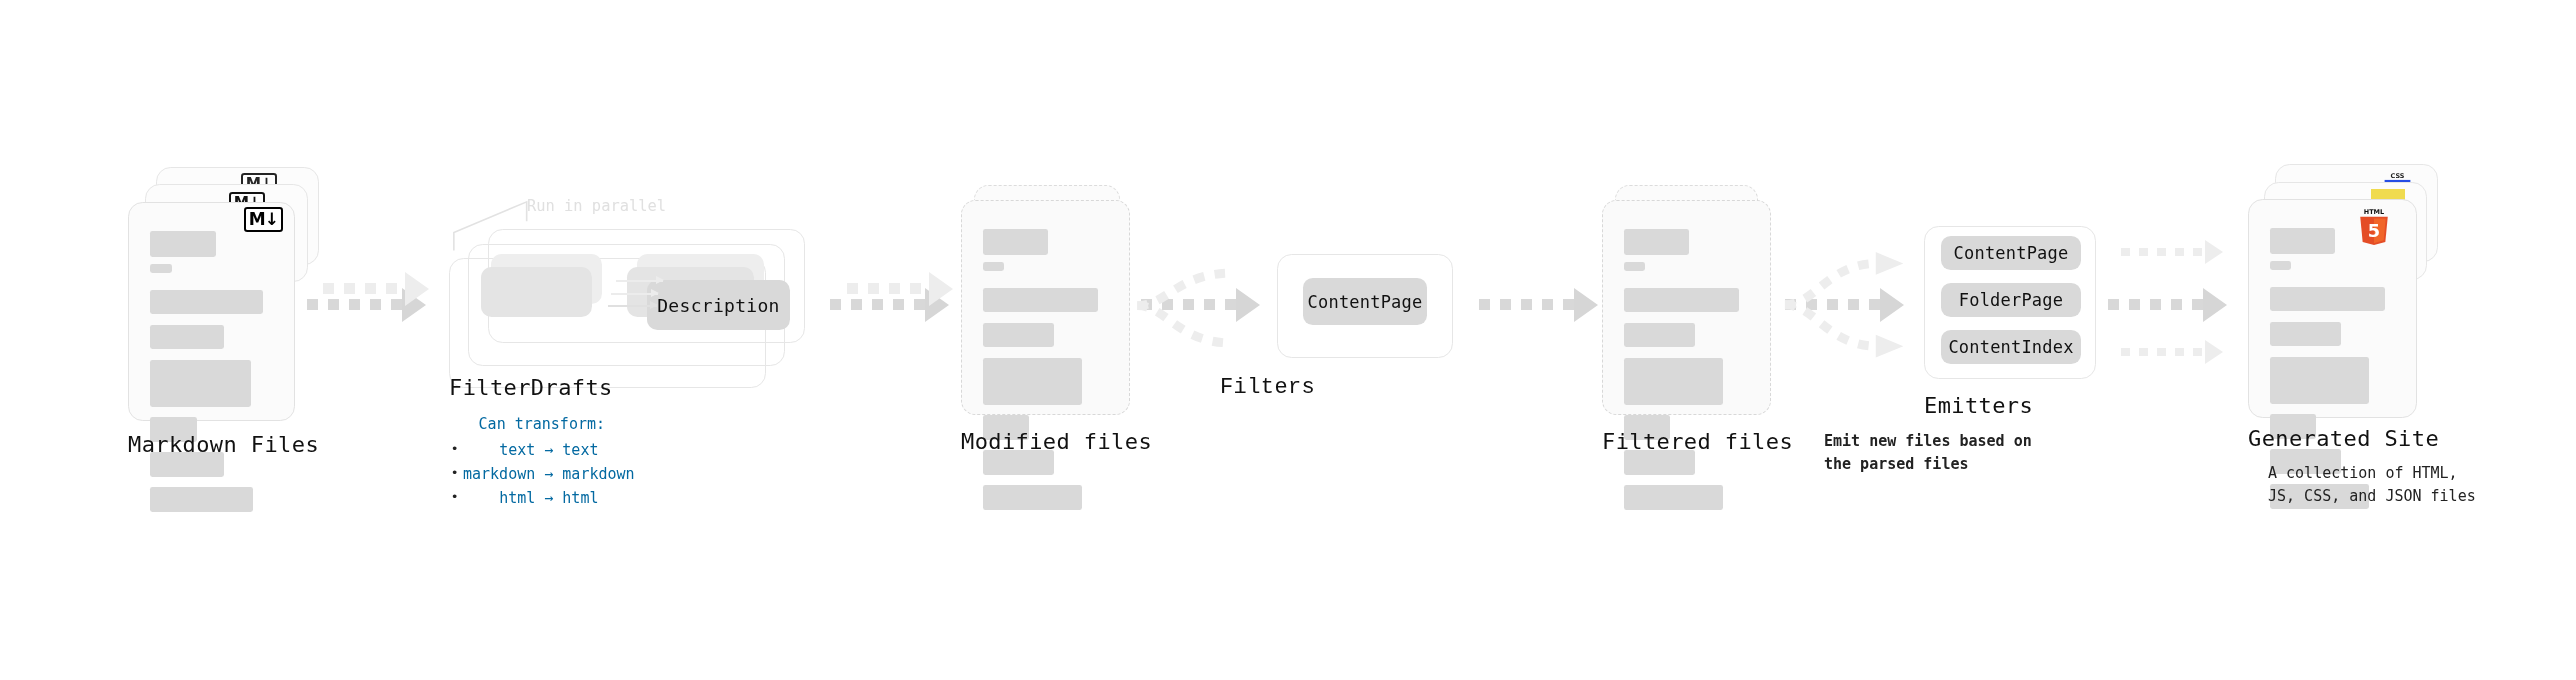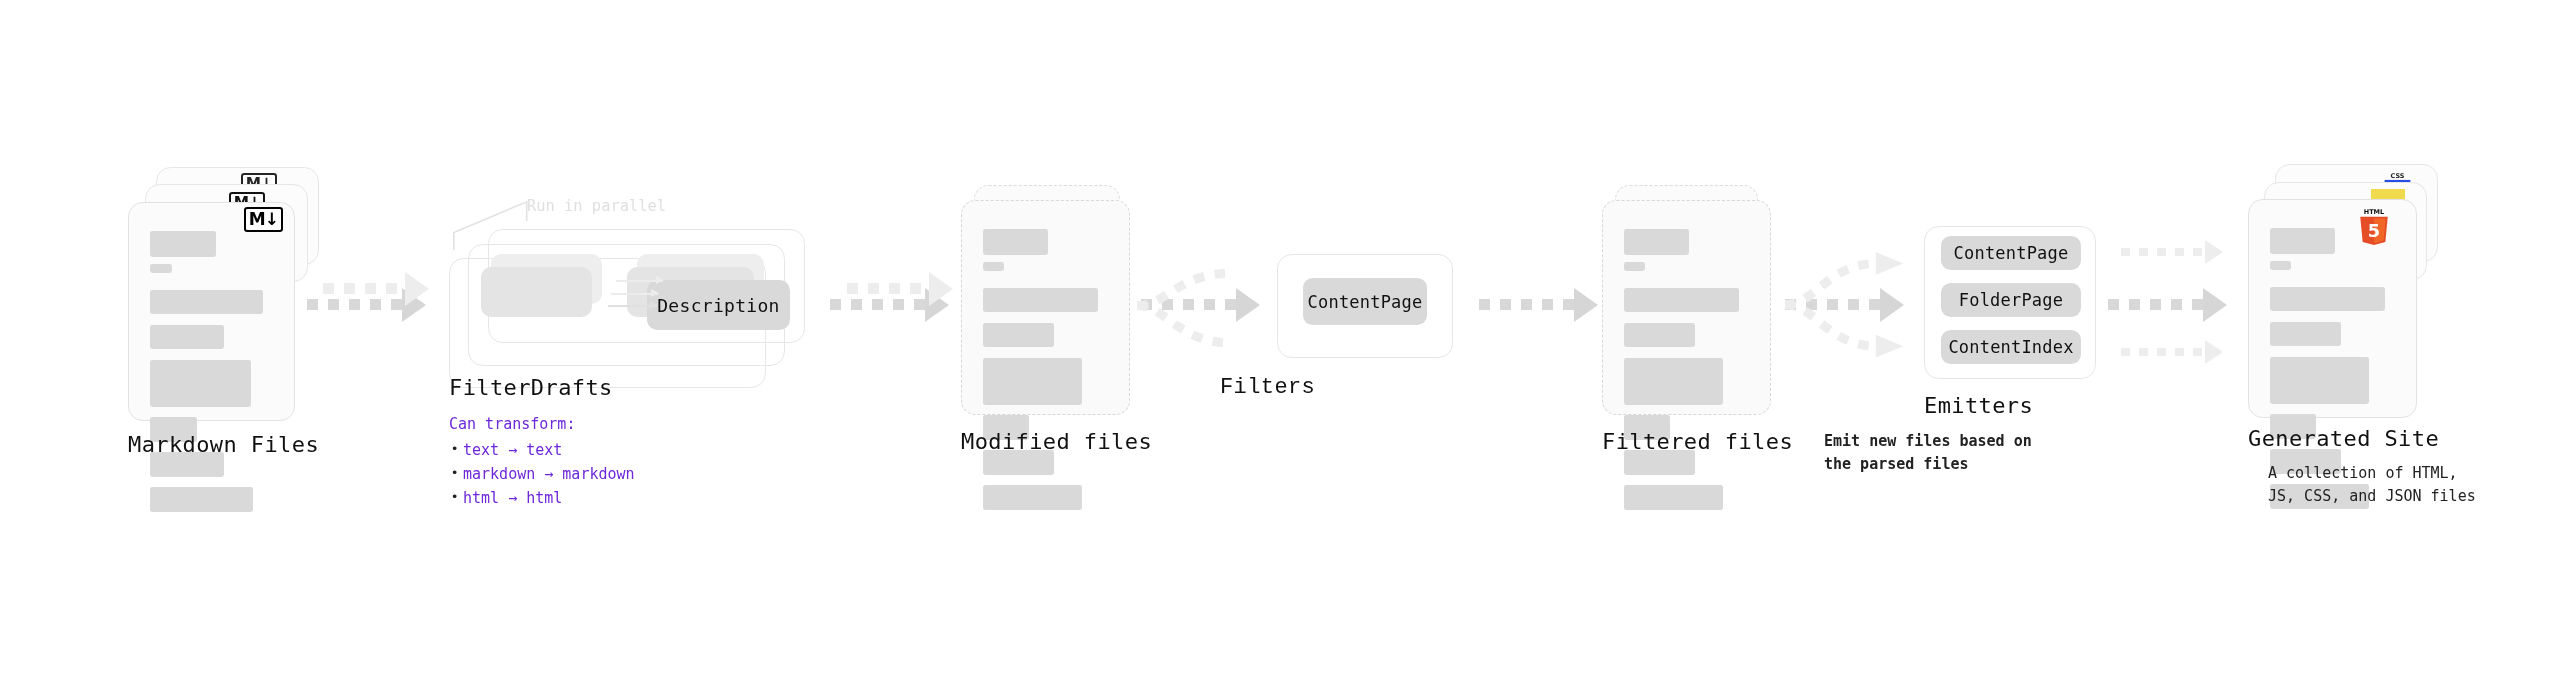--- a/index.html
+++ b/index.html
@@ -54,21 +54,22 @@
     position:absolute;
     font-size:15px;
     line-height:1.55;
     color:#222;
     white-space:pre-line;
   }
   .subnote{
     position:absolute;
     font-size:15px;
     line-height:1.62;
-    color:#6d28d9;
+    color:#0369a1;
+    text-align:center;
   }
   .subnote ul{margin:1.6px 0 0 0;padding-left:14px;list-style:none;}
   .subnote li{position:relative;}
   .subnote li:before{
     content:"\2022";position:absolute;left:-12.2px;top:0;color:#222;font-size:13px;
   }
 
   
   .mdbadge{
     position:absolute;

